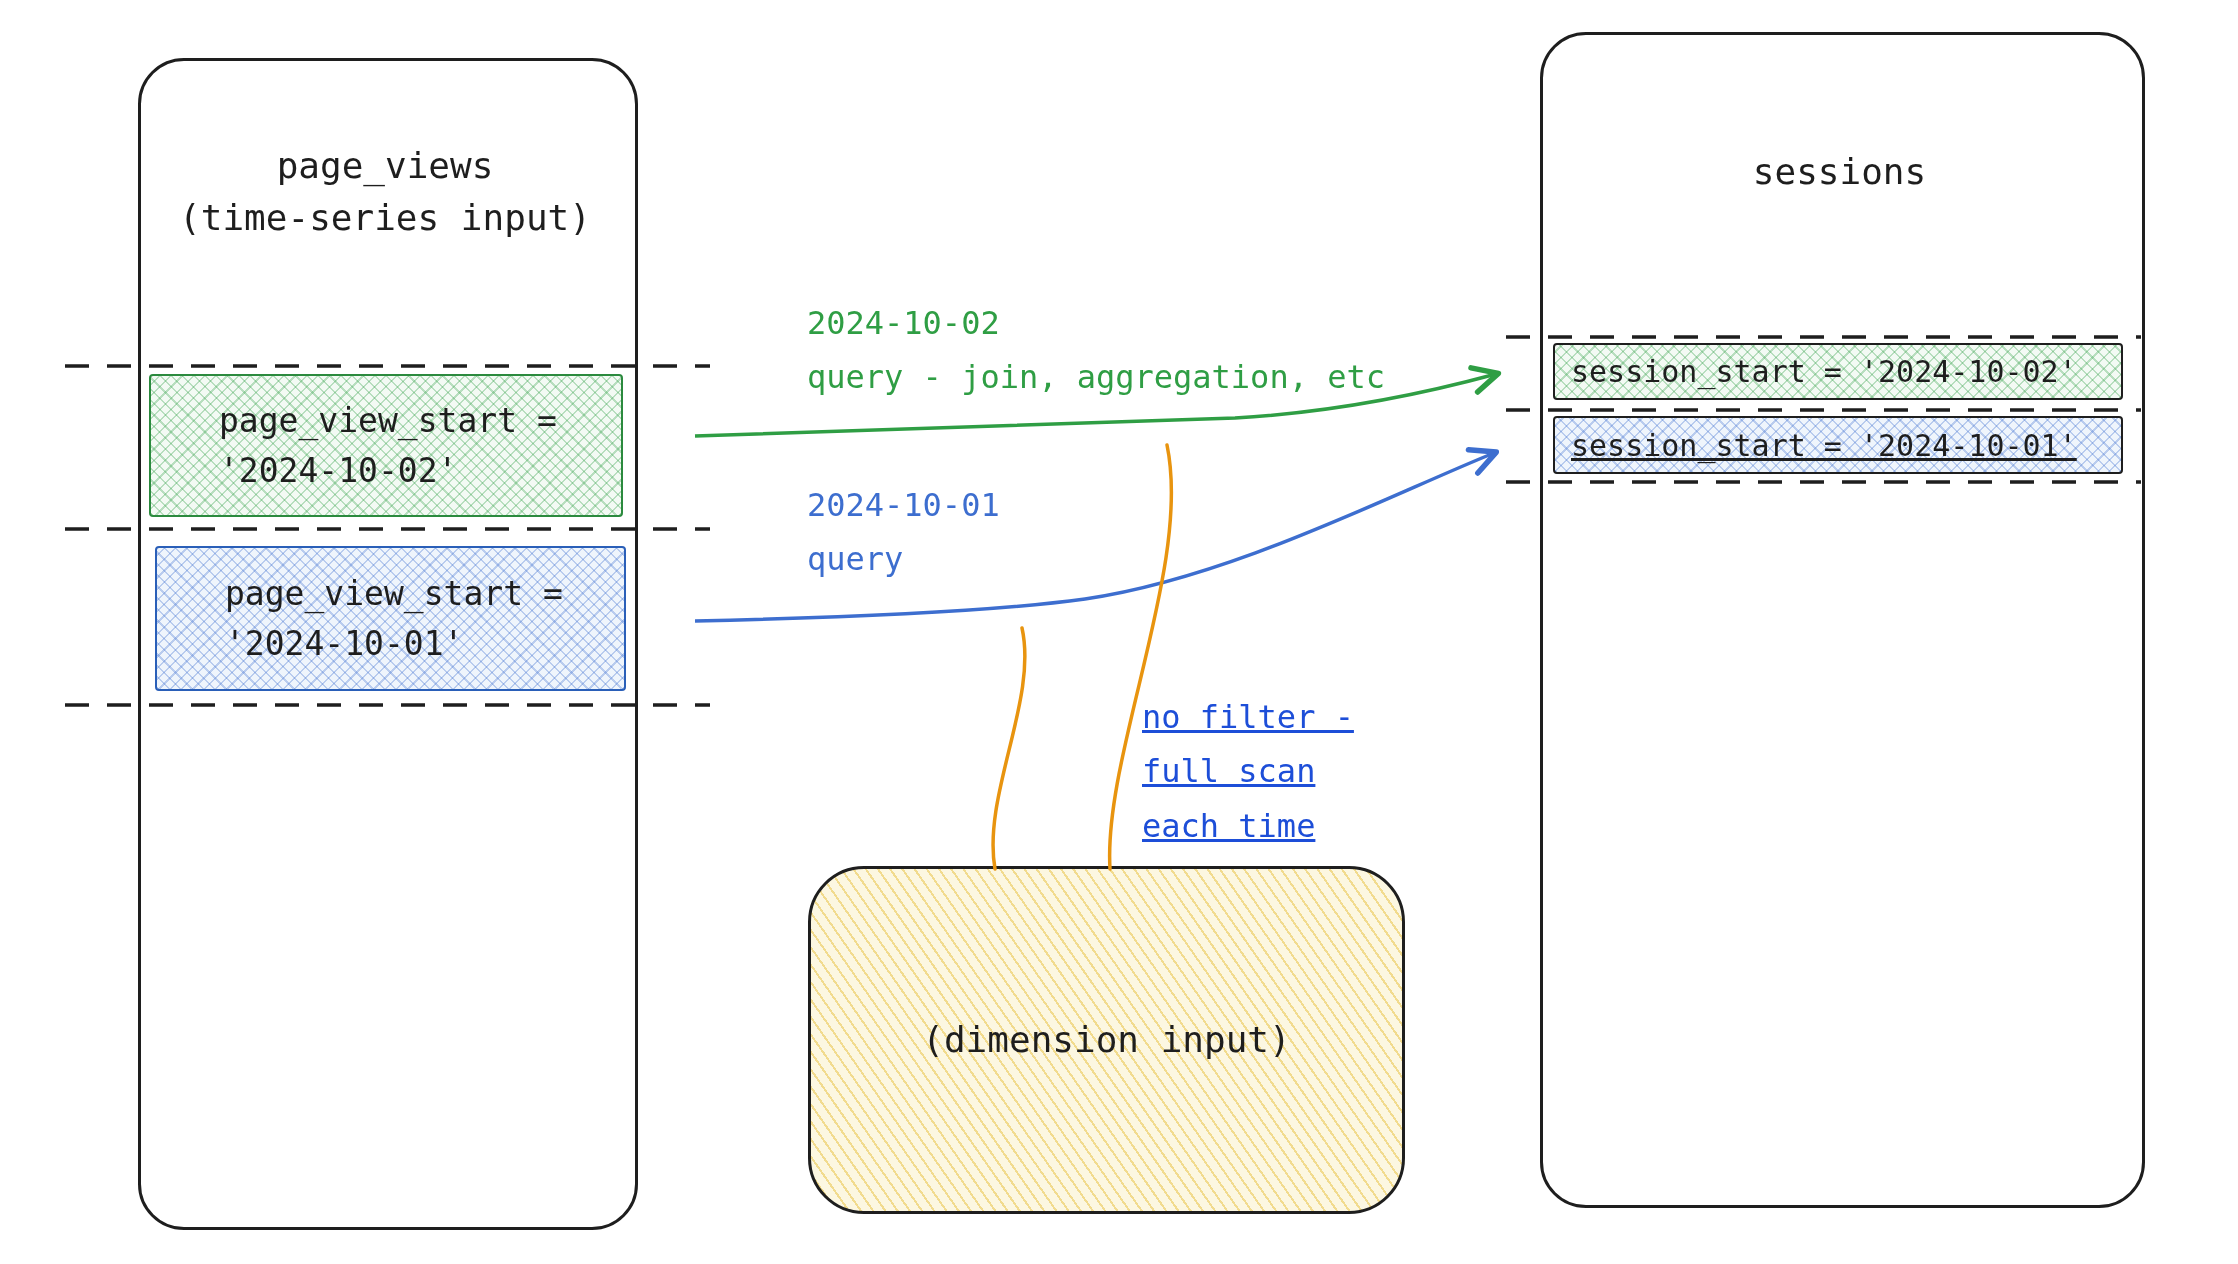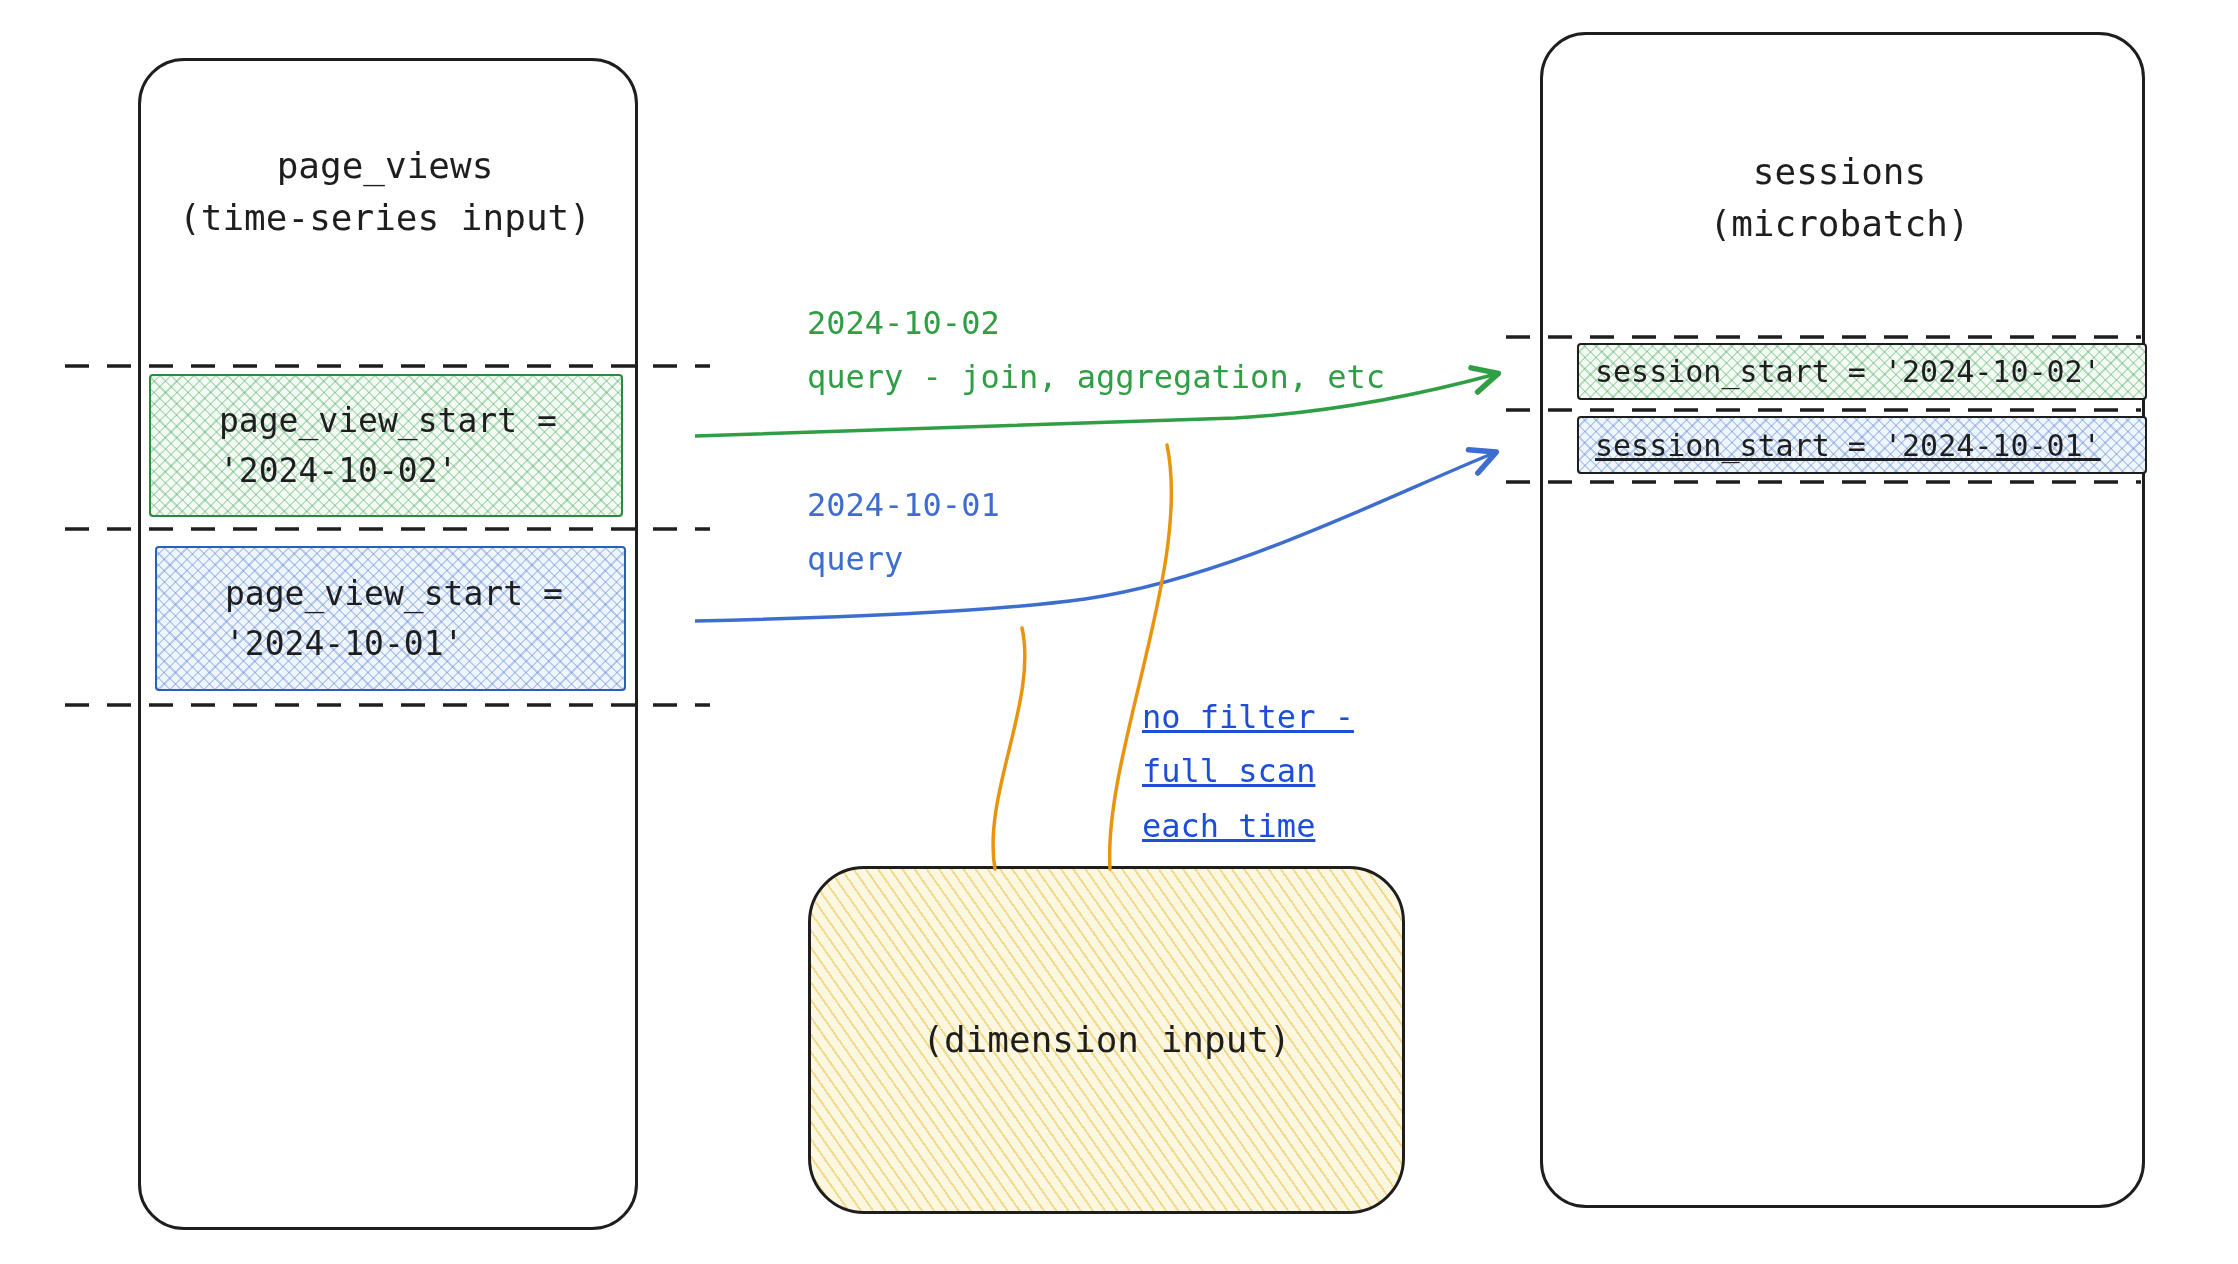--- a/index.html
+++ b/index.html
@@ -65,21 +65,20 @@
     background-image:
       repeating-linear-gradient(45deg,  rgba(61,110,207,0.30) 0 1.6px, transparent 1.6px 8px),
       repeating-linear-gradient(-45deg, rgba(61,110,207,0.30) 0 1.6px, transparent 1.6px 8px);
   }
   .left-green { left: 149px; top: 374px; width: 474px; height: 143px; padding-left: 68px; }
   .left-blue  { left: 155px; top: 546px; width: 471px; height: 145px; padding-left: 68px; }
 
   .right-part {
     border-color: #1e1e1e;
     padding-left: 16px;
-    margin-left: 24px;
   }
   .right-part .part-line { font-size: 30px; line-height: 1.3; }
   .right-green { left: 1553px; top: 343px; width: 570px; height: 57px; }
   .right-blue  { left: 1553px; top: 416px; width: 570px; height: 58px; text-decoration: underline; }
 
   
   .customers {
     position: absolute;
     left: 808px; top: 866px; width: 597px; height: 348px;
     box-sizing: border-box;
@@ -138,21 +137,20 @@
     <div class="part-line">'2024-10-02'</div>
   </div>
   <div class="part blue-fill left-blue">
     <div class="part-line">page_view_start =</div>
     <div class="part-line">'2024-10-01'</div>
   </div>
 
   <div class="panel right-panel"></div>
   <div class="panel-title right-title">
     <div>sessions</div>
-    <div>(microbatch)</div>
   </div>
 
   <div class="part green-fill right-part right-green">
     <div class="part-line">session_start = '2024-10-02'</div>
   </div>
   <div class="part blue-fill right-part right-blue">
     <div class="part-line">session_start = '2024-10-01'</div>
   </div>
 
   <div class="customers">

